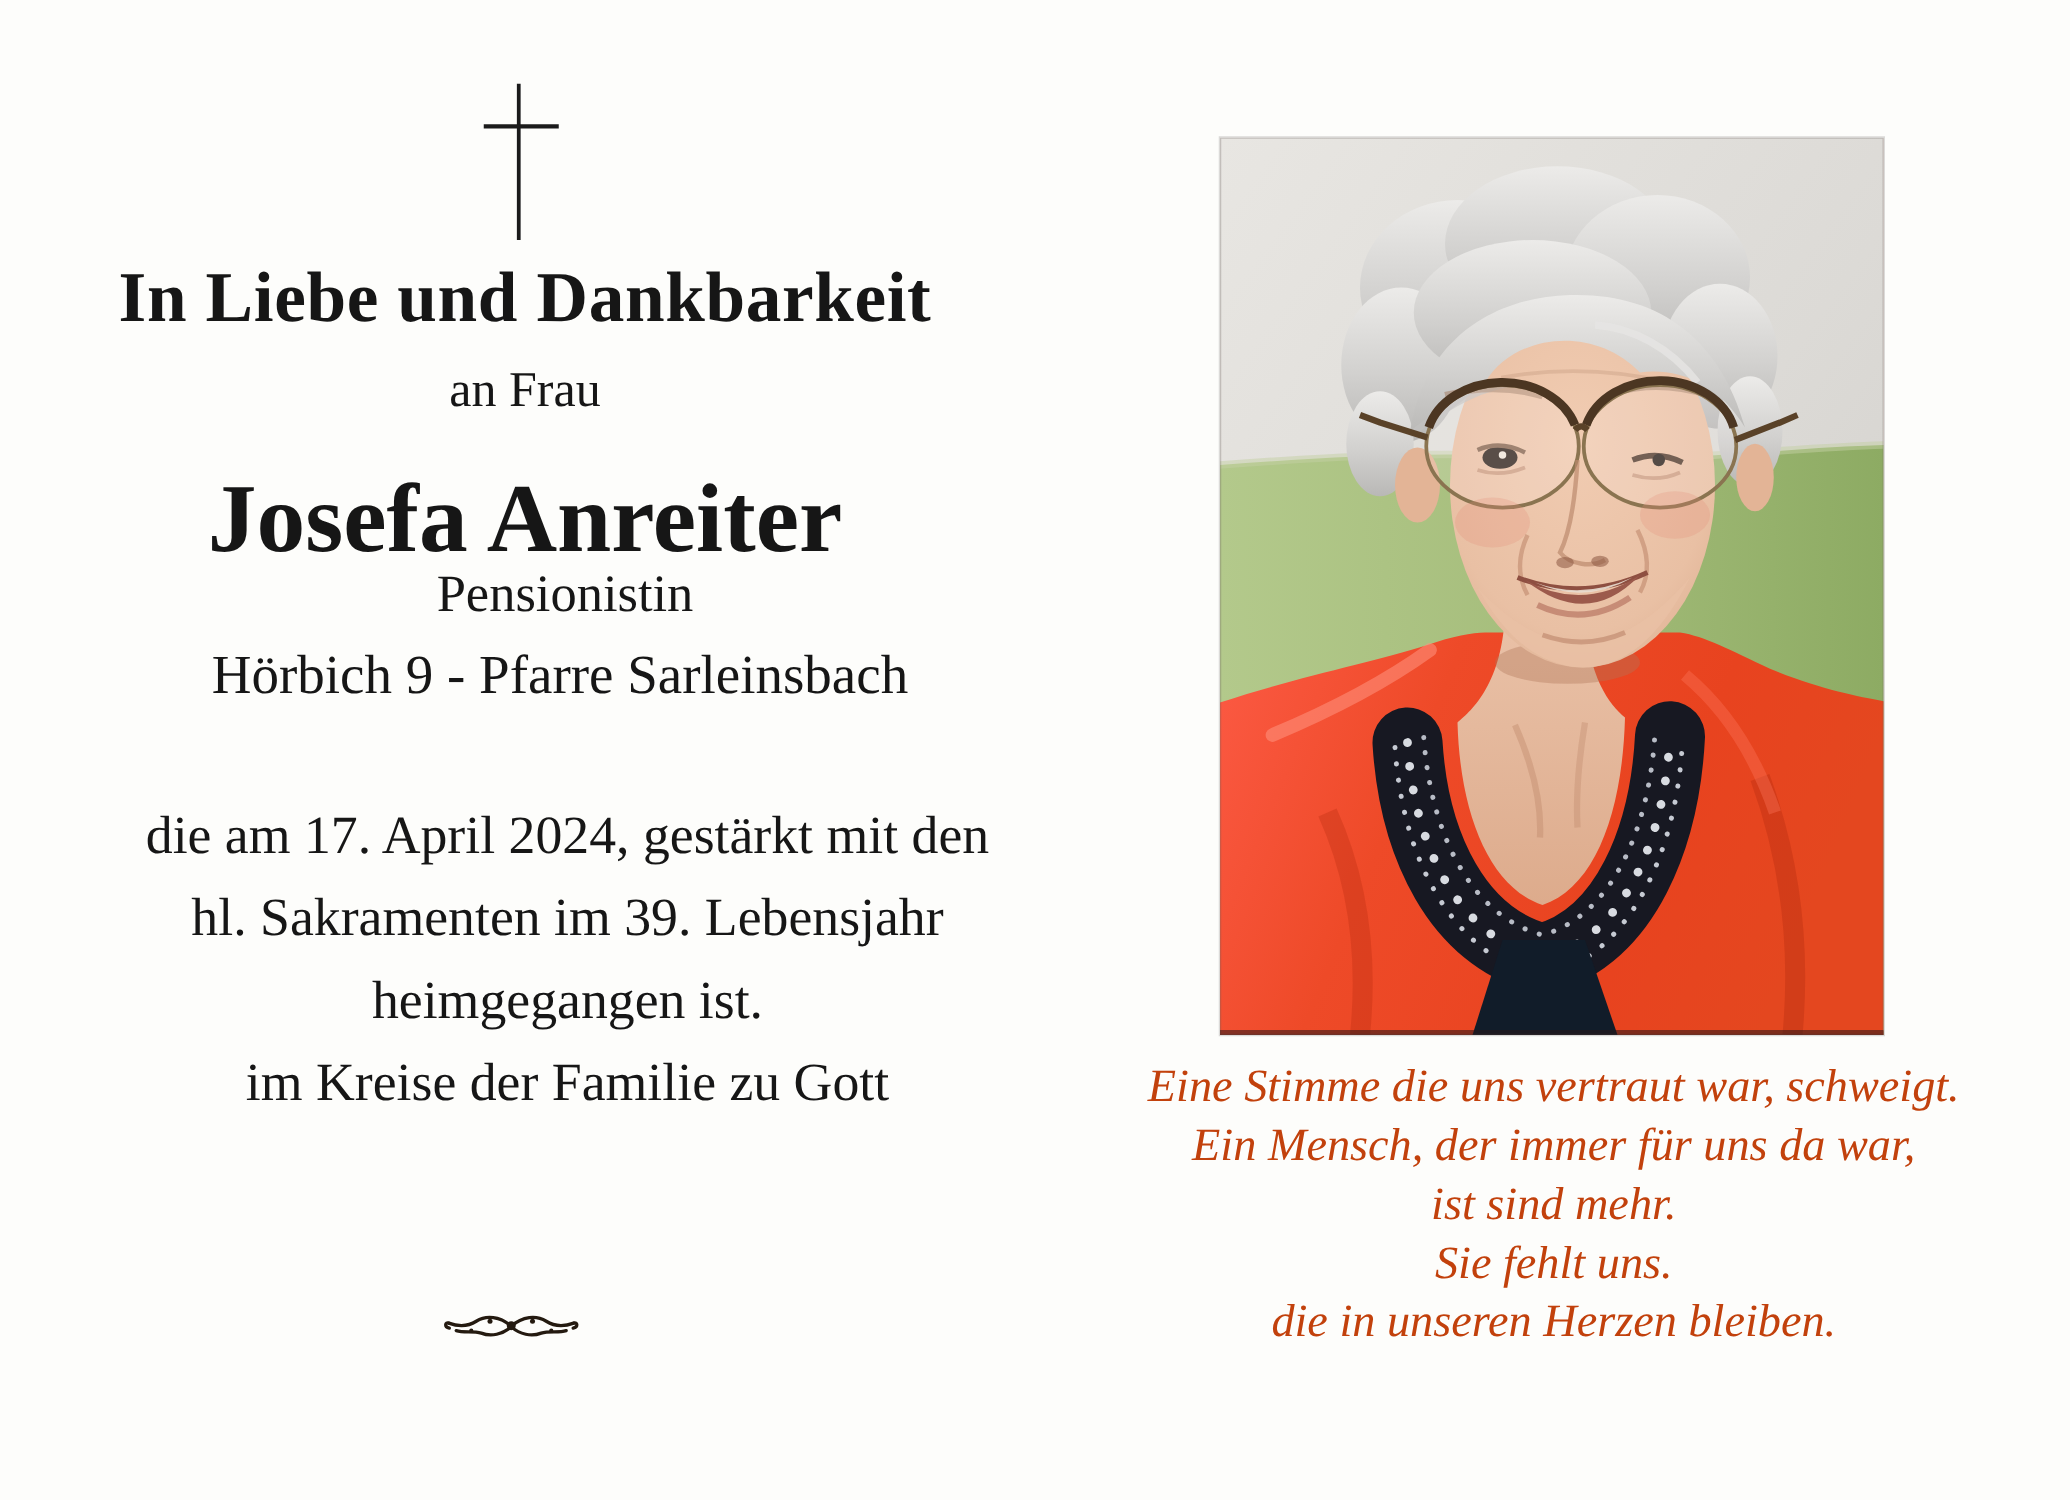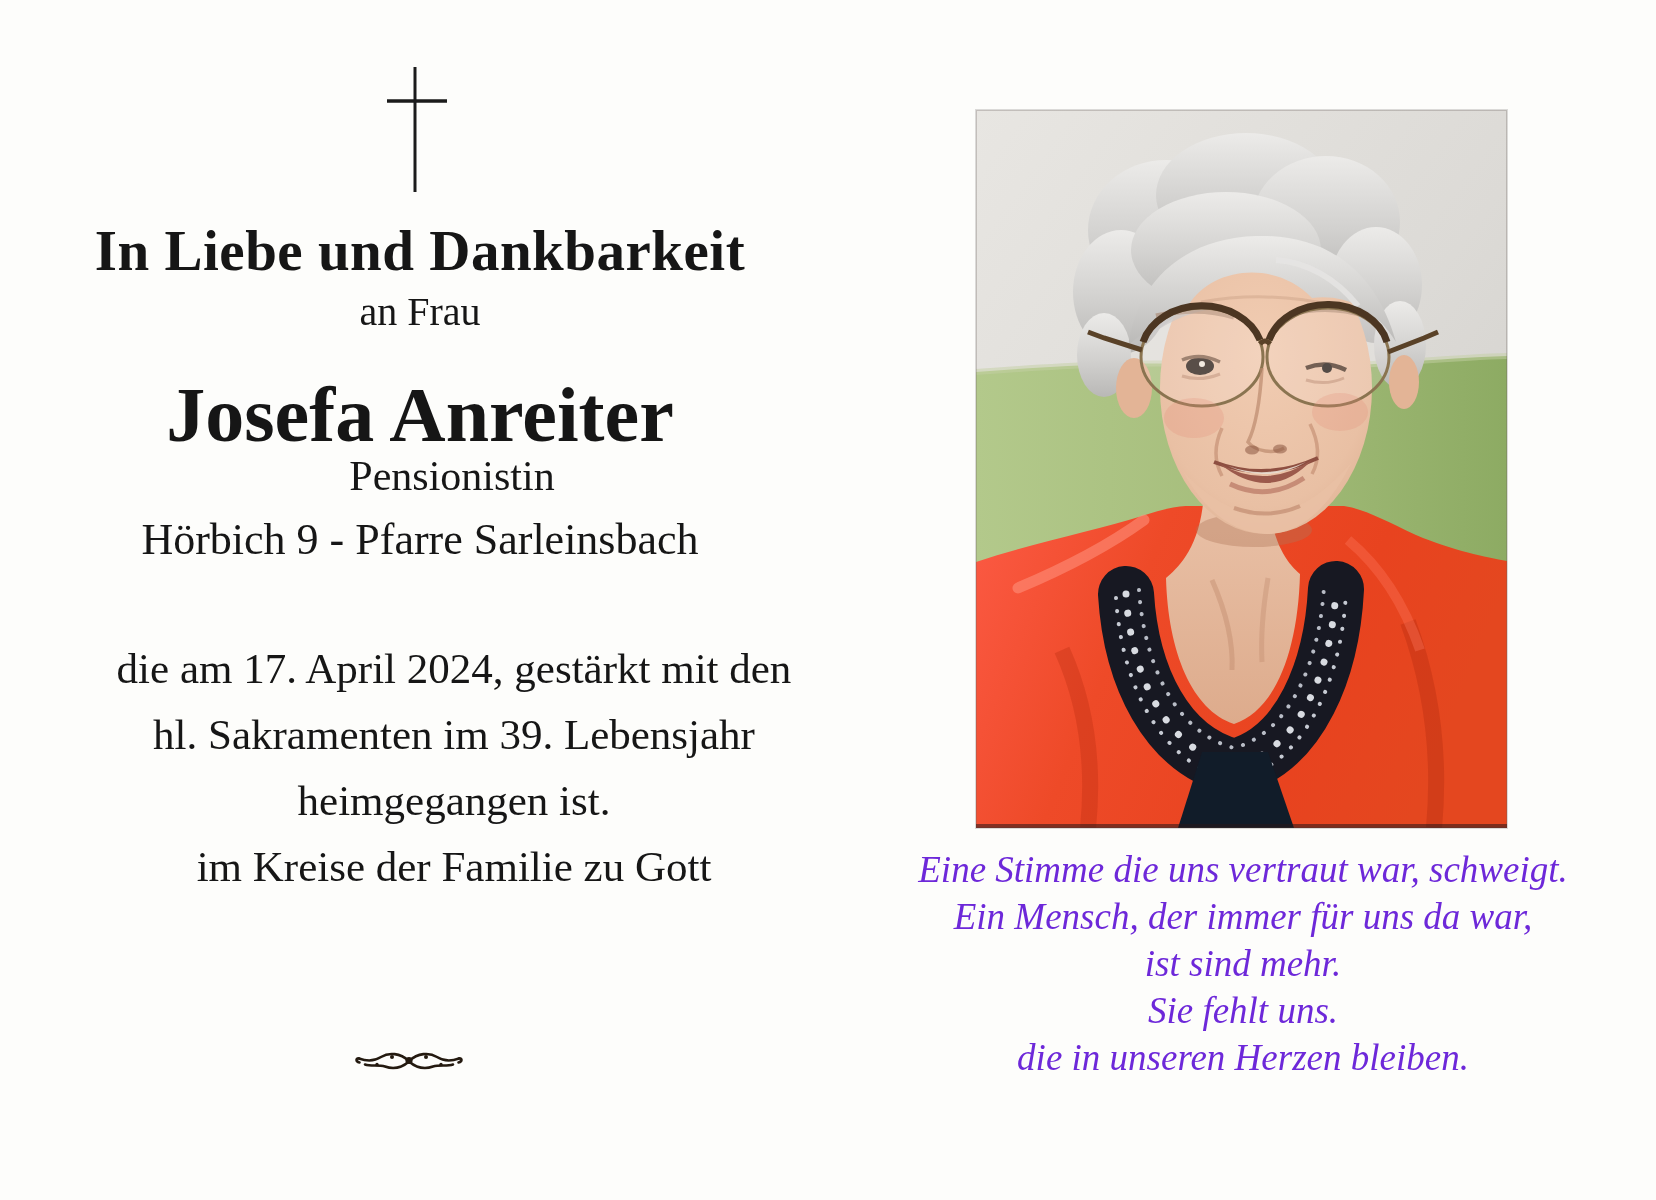--- a/index.html
+++ b/index.html
@@ -7,38 +7,38 @@
     position:relative;
     width:1656px;height:1200px;
     background:#fdfdfb;
     overflow:hidden;
     font-family:"Liberation Serif","DejaVu Serif",serif;
     color:#161616;
   }
   
   .left-col{position:absolute;left:0;top:0;width:840px;height:1200px;}
   .center-line{position:absolute;left:0;width:840px;text-align:center;white-space:nowrap;}
-  .dedication{top:206px;font-size:57px;font-weight:700;letter-spacing:0.5px;margin-top:12px;}
+  .dedication{top:206px;font-size:57px;font-weight:700;letter-spacing:0.5px;}
   .salutation{top:288px;font-size:40px;}
   .deceased-name{top:370px;font-size:78px;font-weight:700;}
   .occupation{top:452px;font-size:42px;margin-left:32px;}
-  .residence{top:514px;font-size:44px;}
+  .residence{top:514px;font-size:44px;padding-left:28px;}
   .obituary{position:absolute;left:0;top:636px;width:840px;text-align:center;padding-left:34px;}
   .obituary .line{font-size:43px;line-height:66px;white-space:nowrap;}
   .cross-wrap{position:absolute;left:385px;top:64px;width:64px;height:130px;}
   .flourish-wrap{position:absolute;left:352px;top:1048px;width:114px;height:28px;}
   
   .photo{
     position:absolute;left:976px;top:110px;width:531px;height:718px;
     box-shadow: inset 0 -3px 0 rgba(42,28,30,.65), inset -2px 0 0 rgba(90,45,35,.35), 0 0 0 1px rgba(120,115,110,.25);
     overflow:hidden;
   }
   .photo svg{display:block;}
   .verse{position:absolute;left:903px;top:846px;width:680px;text-align:center;}
-  .verse .vline{font-style:italic;font-size:37px;line-height:47px;white-space:nowrap;color:#6d28d9;}
+  .verse .vline{font-style:italic;font-size:37px;line-height:47px;white-space:nowrap;color:#c2410c;}
 </style>
 </head>
 <body>
 
 <div class="page">
 
   <div class="left-col">
 
     <div class="cross-wrap">
       <svg width="64" height="130" viewBox="0 0 64 130">

